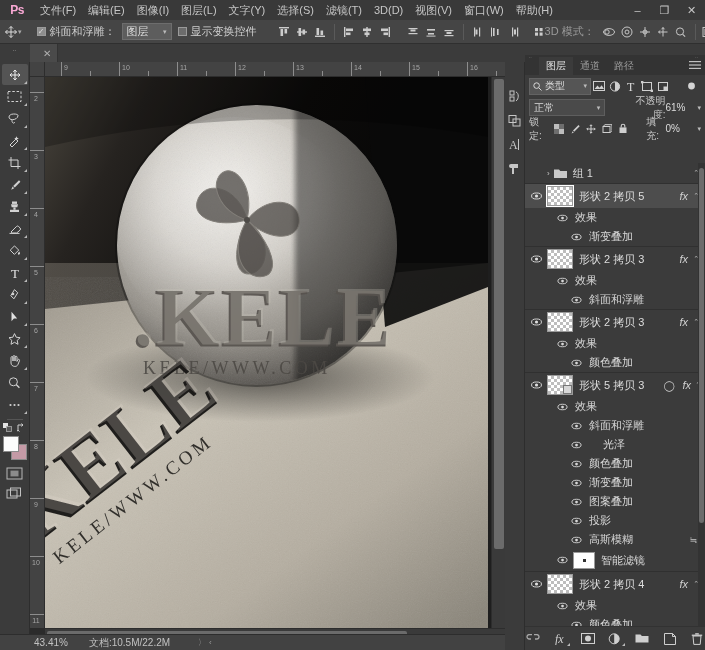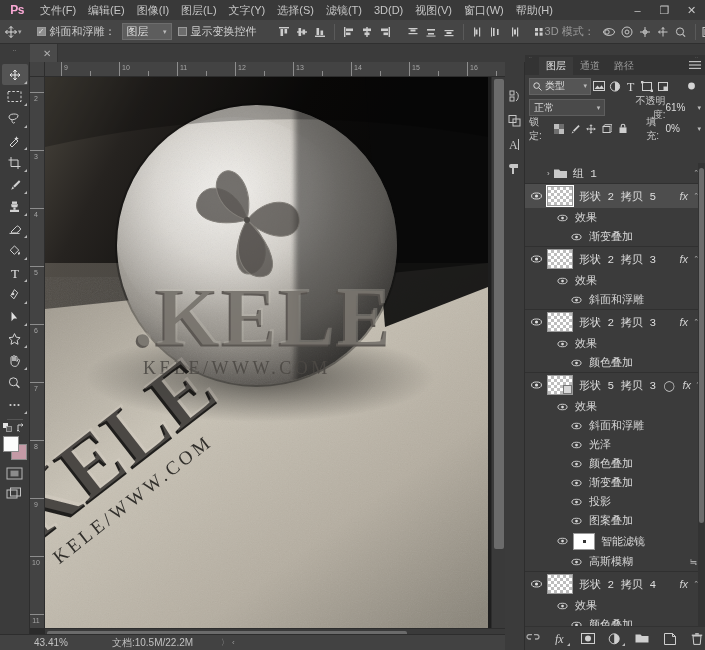--- a/index.html
+++ b/index.html
@@ -136,21 +136,21 @@
   }
   .scrollthumb { position:absolute; background:#6b6b6b; border-radius:2px; }
 
   
   .statusbar {
     position:absolute; left:0px; top:634px; width:505px; height:16px;
     background:#424242; display:flex; align-items:center; font-size:10px; color:#c2c2c2;
     border-top:1px solid #2d2d2d;
   }
   .st-zoom { margin-left:34px; }
-  .st-doc  { margin-left:44px; }
+  .st-doc  { margin-left:21px; }
   .st-arrows { margin-left:28px; color:#9a9a9a; font-size:8px; letter-spacing:3px; }
 
   
   .rail {
     position:absolute; left:505px; top:62px; width:20px; height:588px;
     background:#3b3b3b; border-right:1px solid #2d2d2d;
     display:flex; flex-direction:column; align-items:center; padding-top:22px;
   }
   .rail-btn { width:20px; height:24px; display:flex; align-items:center; justify-content:center; }
 
@@ -210,21 +210,21 @@
       linear-gradient(45deg,#bdbdbd 25%,transparent 25%,transparent 75%,#bdbdbd 75%),
       linear-gradient(45deg,#bdbdbd 25%,#fff 25%,#fff 75%,#bdbdbd 75%);
     background-size:6px 6px; background-position:0 0,3px 3px;
     position:relative; flex:none;
   }
   .thumb.white { background-image:none; background:#fff; }
   .thumb.sm-badge:after{
     content:""; position:absolute; right:0; bottom:0; width:7px;height:7px;
     background:#d8d8d8; border:1px solid #777;
   }
-  .lname { font-size:11px; color:#dedede; white-space:nowrap;font-family:Liberation Mono, monospace; }
+  .lname { font-size:11px; color:#dedede; white-space:nowrap; }
   .lfx { position:absolute; right:17px; font-style:italic; font-size:11px; color:#d0d0d0; }
   .lcaret { position:absolute; right:6px; font-size:7px; color:#b5b5b5; }
   .fx-row { height:19px; display:flex; align-items:center; }
   .fx-row .eye-sm { width:14px; height:19px; display:flex; align-items:center; justify-content:center; }
   .fx-label { font-size:11px; color:#d6d6d6; }
   .mask-tag { margin-left:auto; margin-right:8px; font-size:9px; color:#c9c9c9; }
   .sep-line { height:1px; background:#303030; }
 
   .panel-scroll {
     position:absolute; right:0; top:108px; width:7px; height:463px; background:#333;
@@ -1056,21 +1056,21 @@
           </span>
         <span class="fx-label" style="margin-left:6px;">斜面和浮雕</span>
       </div>
       <div class="fx-row" style="padding-left:44px;">
         <span class="eye-sm">
             <svg class="eye-ico" viewBox="0 0 12 8">
               <ellipse cx="6" cy="4" rx="5" ry="3" fill="none" stroke="#d8d8d8"></ellipse>
               <circle cx="6" cy="4" r="1.5" fill="#d8d8d8"></circle>
             </svg>
           </span>
-        <span class="fx-label" style="margin-left:6px;">光泽</span>
+        <span class="fx-label" style="margin-left:20px;">光泽</span>
       </div>
       <div class="fx-row" style="padding-left:44px;">
         <span class="eye-sm">
             <svg class="eye-ico" viewBox="0 0 12 8">
               <ellipse cx="6" cy="4" rx="5" ry="3" fill="none" stroke="#d8d8d8"></ellipse>
               <circle cx="6" cy="4" r="1.5" fill="#d8d8d8"></circle>
             </svg>
           </span>
         <span class="fx-label" style="margin-left:6px;">颜色叠加</span>
       </div>
@@ -1083,53 +1083,53 @@
           </span>
         <span class="fx-label" style="margin-left:6px;">渐变叠加</span>
       </div>
       <div class="fx-row" style="padding-left:44px;">
         <span class="eye-sm">
             <svg class="eye-ico" viewBox="0 0 12 8">
               <ellipse cx="6" cy="4" rx="5" ry="3" fill="none" stroke="#d8d8d8"></ellipse>
               <circle cx="6" cy="4" r="1.5" fill="#d8d8d8"></circle>
             </svg>
           </span>
+        <span class="fx-label" style="margin-left:6px;">图案叠加</span>
+      </div>
+      <div class="fx-row" style="padding-left:44px;">
+        <span class="eye-sm">
+            <svg class="eye-ico" viewBox="0 0 12 8">
+              <ellipse cx="6" cy="4" rx="5" ry="3" fill="none" stroke="#d8d8d8"></ellipse>
+              <circle cx="6" cy="4" r="1.5" fill="#d8d8d8"></circle>
+            </svg>
+          </span>
         <span class="fx-label" style="margin-left:6px;">投影</span>
       </div>
+
       <div class="fx-row" style="padding-left:44px;">
         <span class="eye-sm">
             <svg class="eye-ico" viewBox="0 0 12 8">
               <ellipse cx="6" cy="4" rx="5" ry="3" fill="none" stroke="#d8d8d8"></ellipse>
               <circle cx="6" cy="4" r="1.5" fill="#d8d8d8"></circle>
             </svg>
           </span>
-        <span class="fx-label" style="margin-left:6px;">图案叠加</span>
-      </div>
-
+        <span class="fx-label" style="margin-left:6px;">高斯模糊</span>
+        <span class="mask-tag">≒</span>
+      </div>
       <div class="fx-row" style="padding-left:30px;height:22px;">
         <span class="eye-sm">
             <svg class="eye-ico" viewBox="0 0 12 8">
               <ellipse cx="6" cy="4" rx="5" ry="3" fill="none" stroke="#d8d8d8"></ellipse>
               <circle cx="6" cy="4" r="1.5" fill="#d8d8d8"></circle>
             </svg>
           </span>
         <span class="thumb white" style="width:22px;height:17px;margin-left:4px;margin-right:6px;position:relative;">
             <span style="position:absolute;left:9px;top:6px;width:3px;height:3px;background:#333;"></span>
           </span>
         <span class="fx-label">智能滤镜</span>
-      </div>
-      <div class="fx-row" style="padding-left:44px;">
-        <span class="eye-sm">
-            <svg class="eye-ico" viewBox="0 0 12 8">
-              <ellipse cx="6" cy="4" rx="5" ry="3" fill="none" stroke="#d8d8d8"></ellipse>
-              <circle cx="6" cy="4" r="1.5" fill="#d8d8d8"></circle>
-            </svg>
-          </span>
-        <span class="fx-label" style="margin-left:6px;">高斯模糊</span>
-        <span class="mask-tag">≒</span>
       </div>
       <div class="sep-line"></div>
 
       <div class="lrow">
         <div class="eye">
             <svg class="eye-ico" viewBox="0 0 12 8">
               <ellipse cx="6" cy="4" rx="5.4" ry="3.3" fill="none" stroke="#e0e0e0"></ellipse>
               <circle cx="6" cy="4" r="1.7" fill="#e0e0e0"></circle>
             </svg>
           </div>

